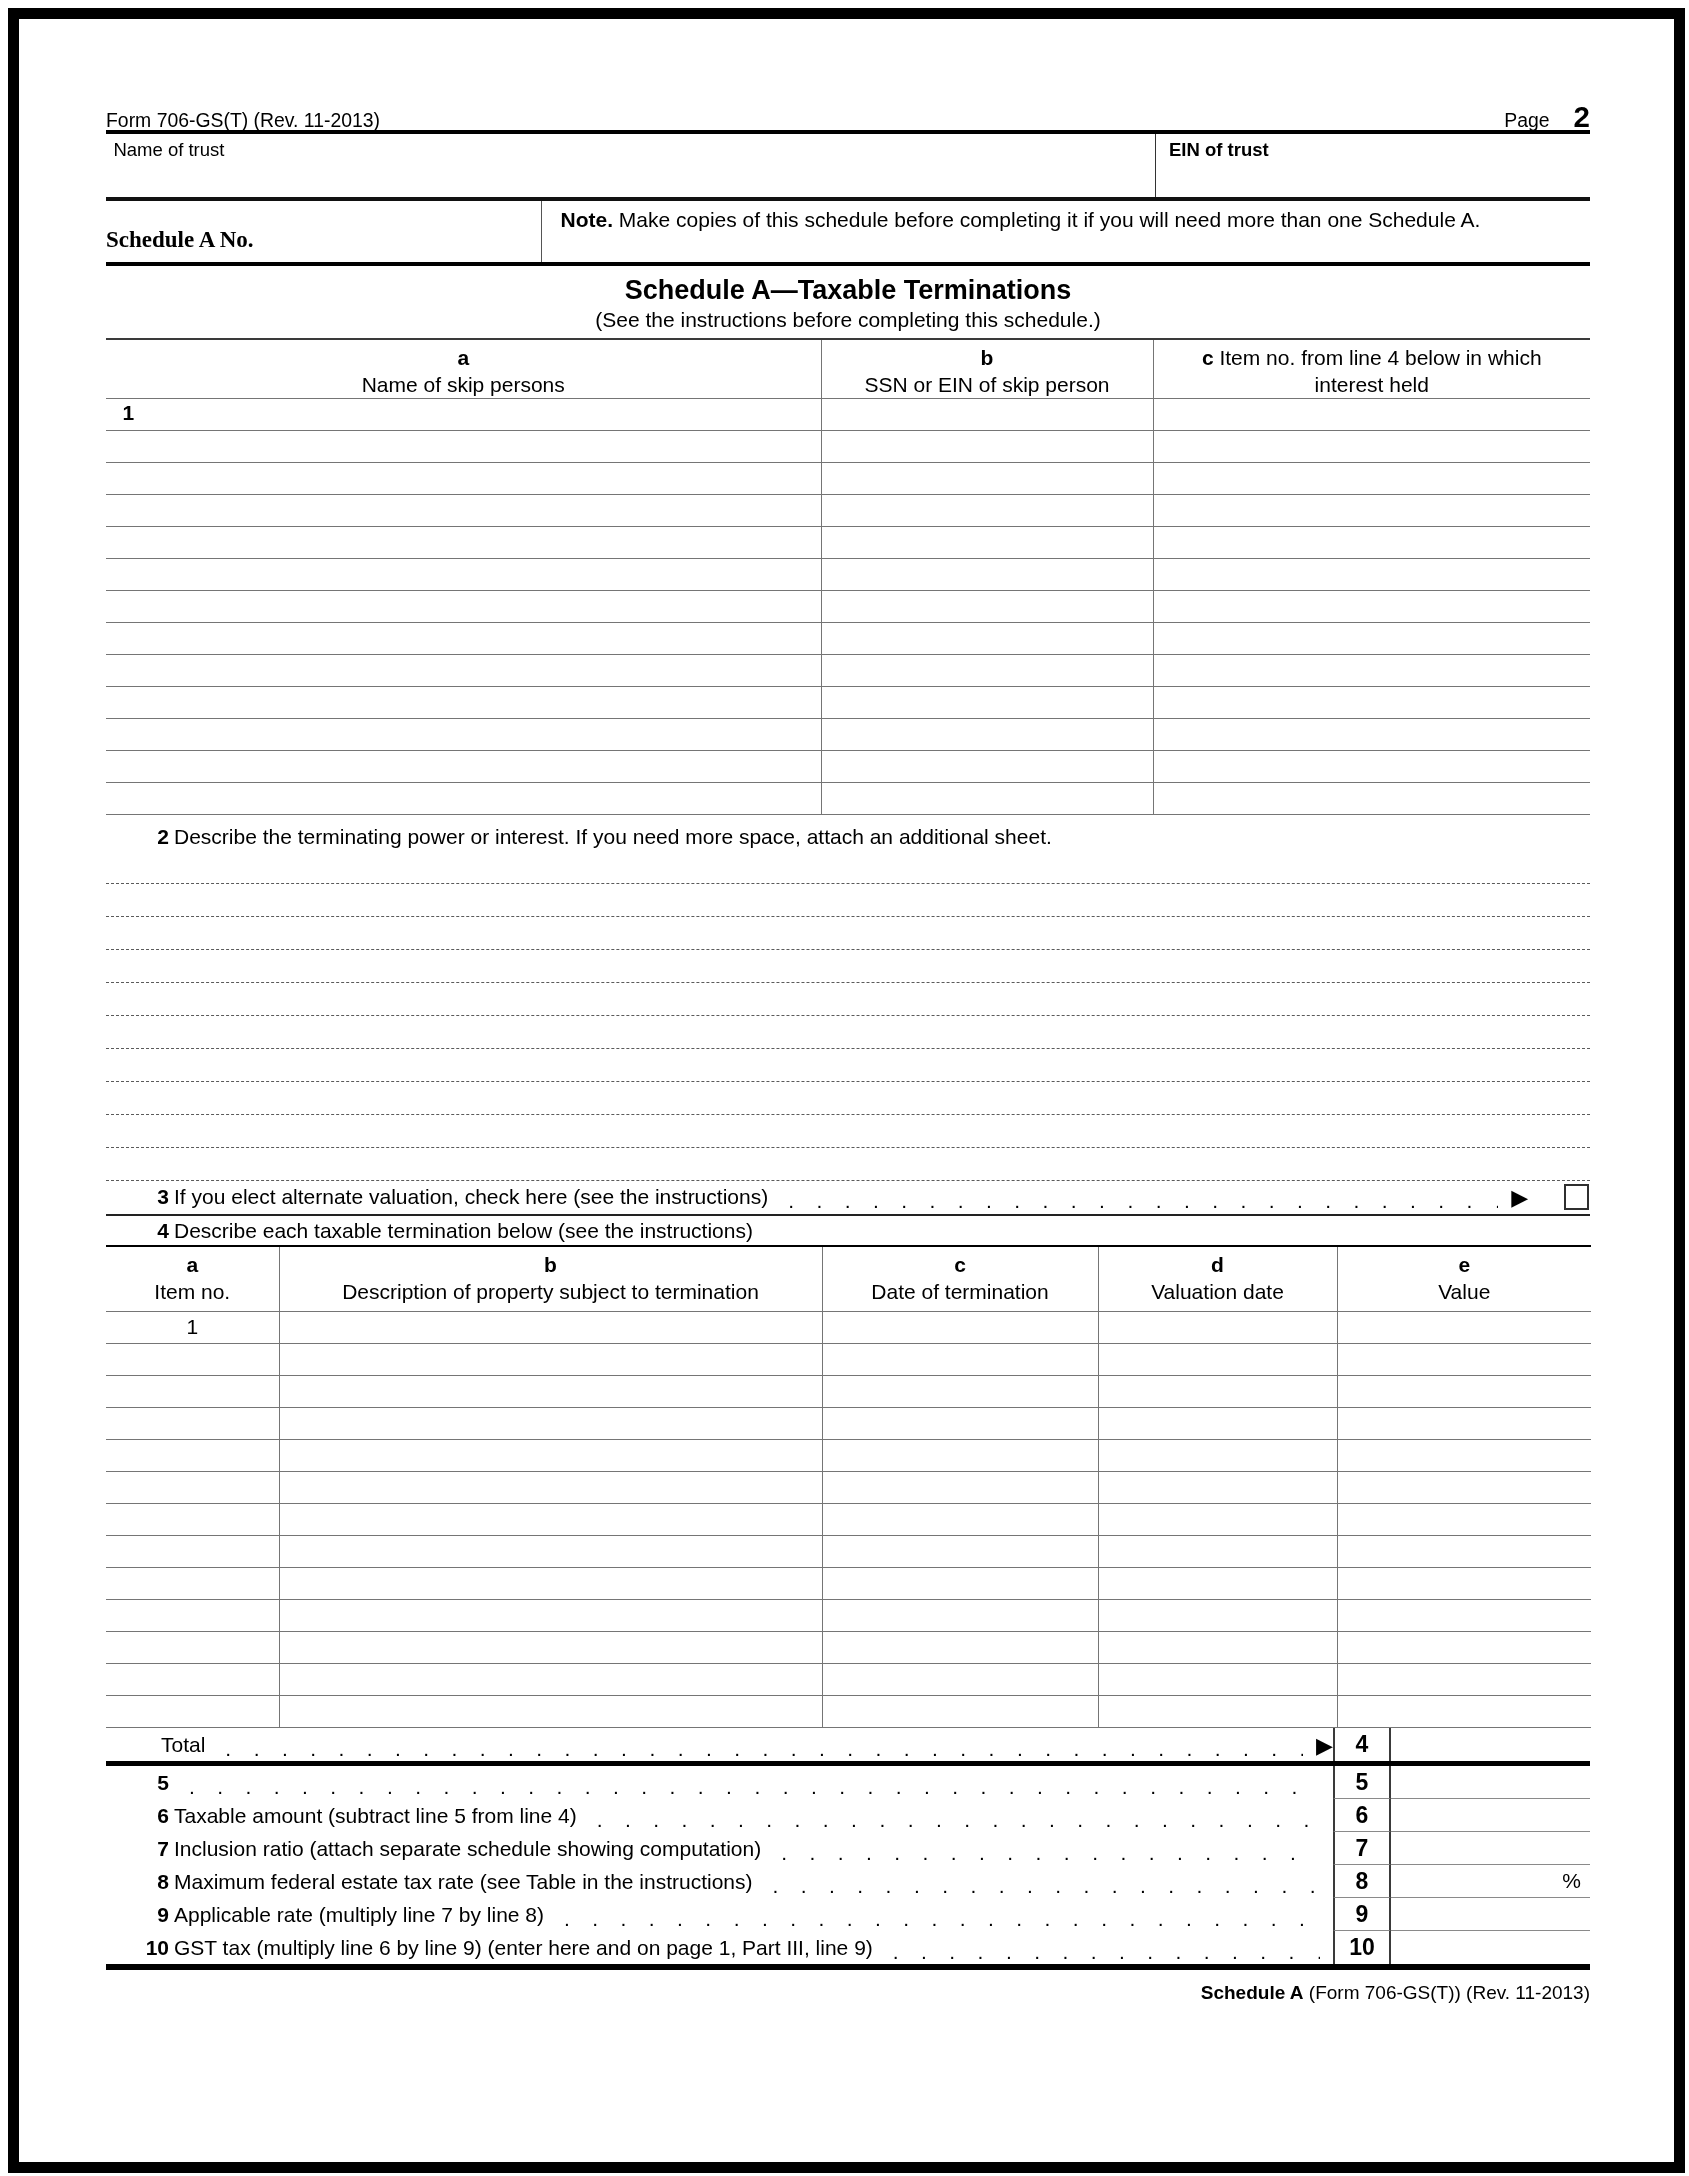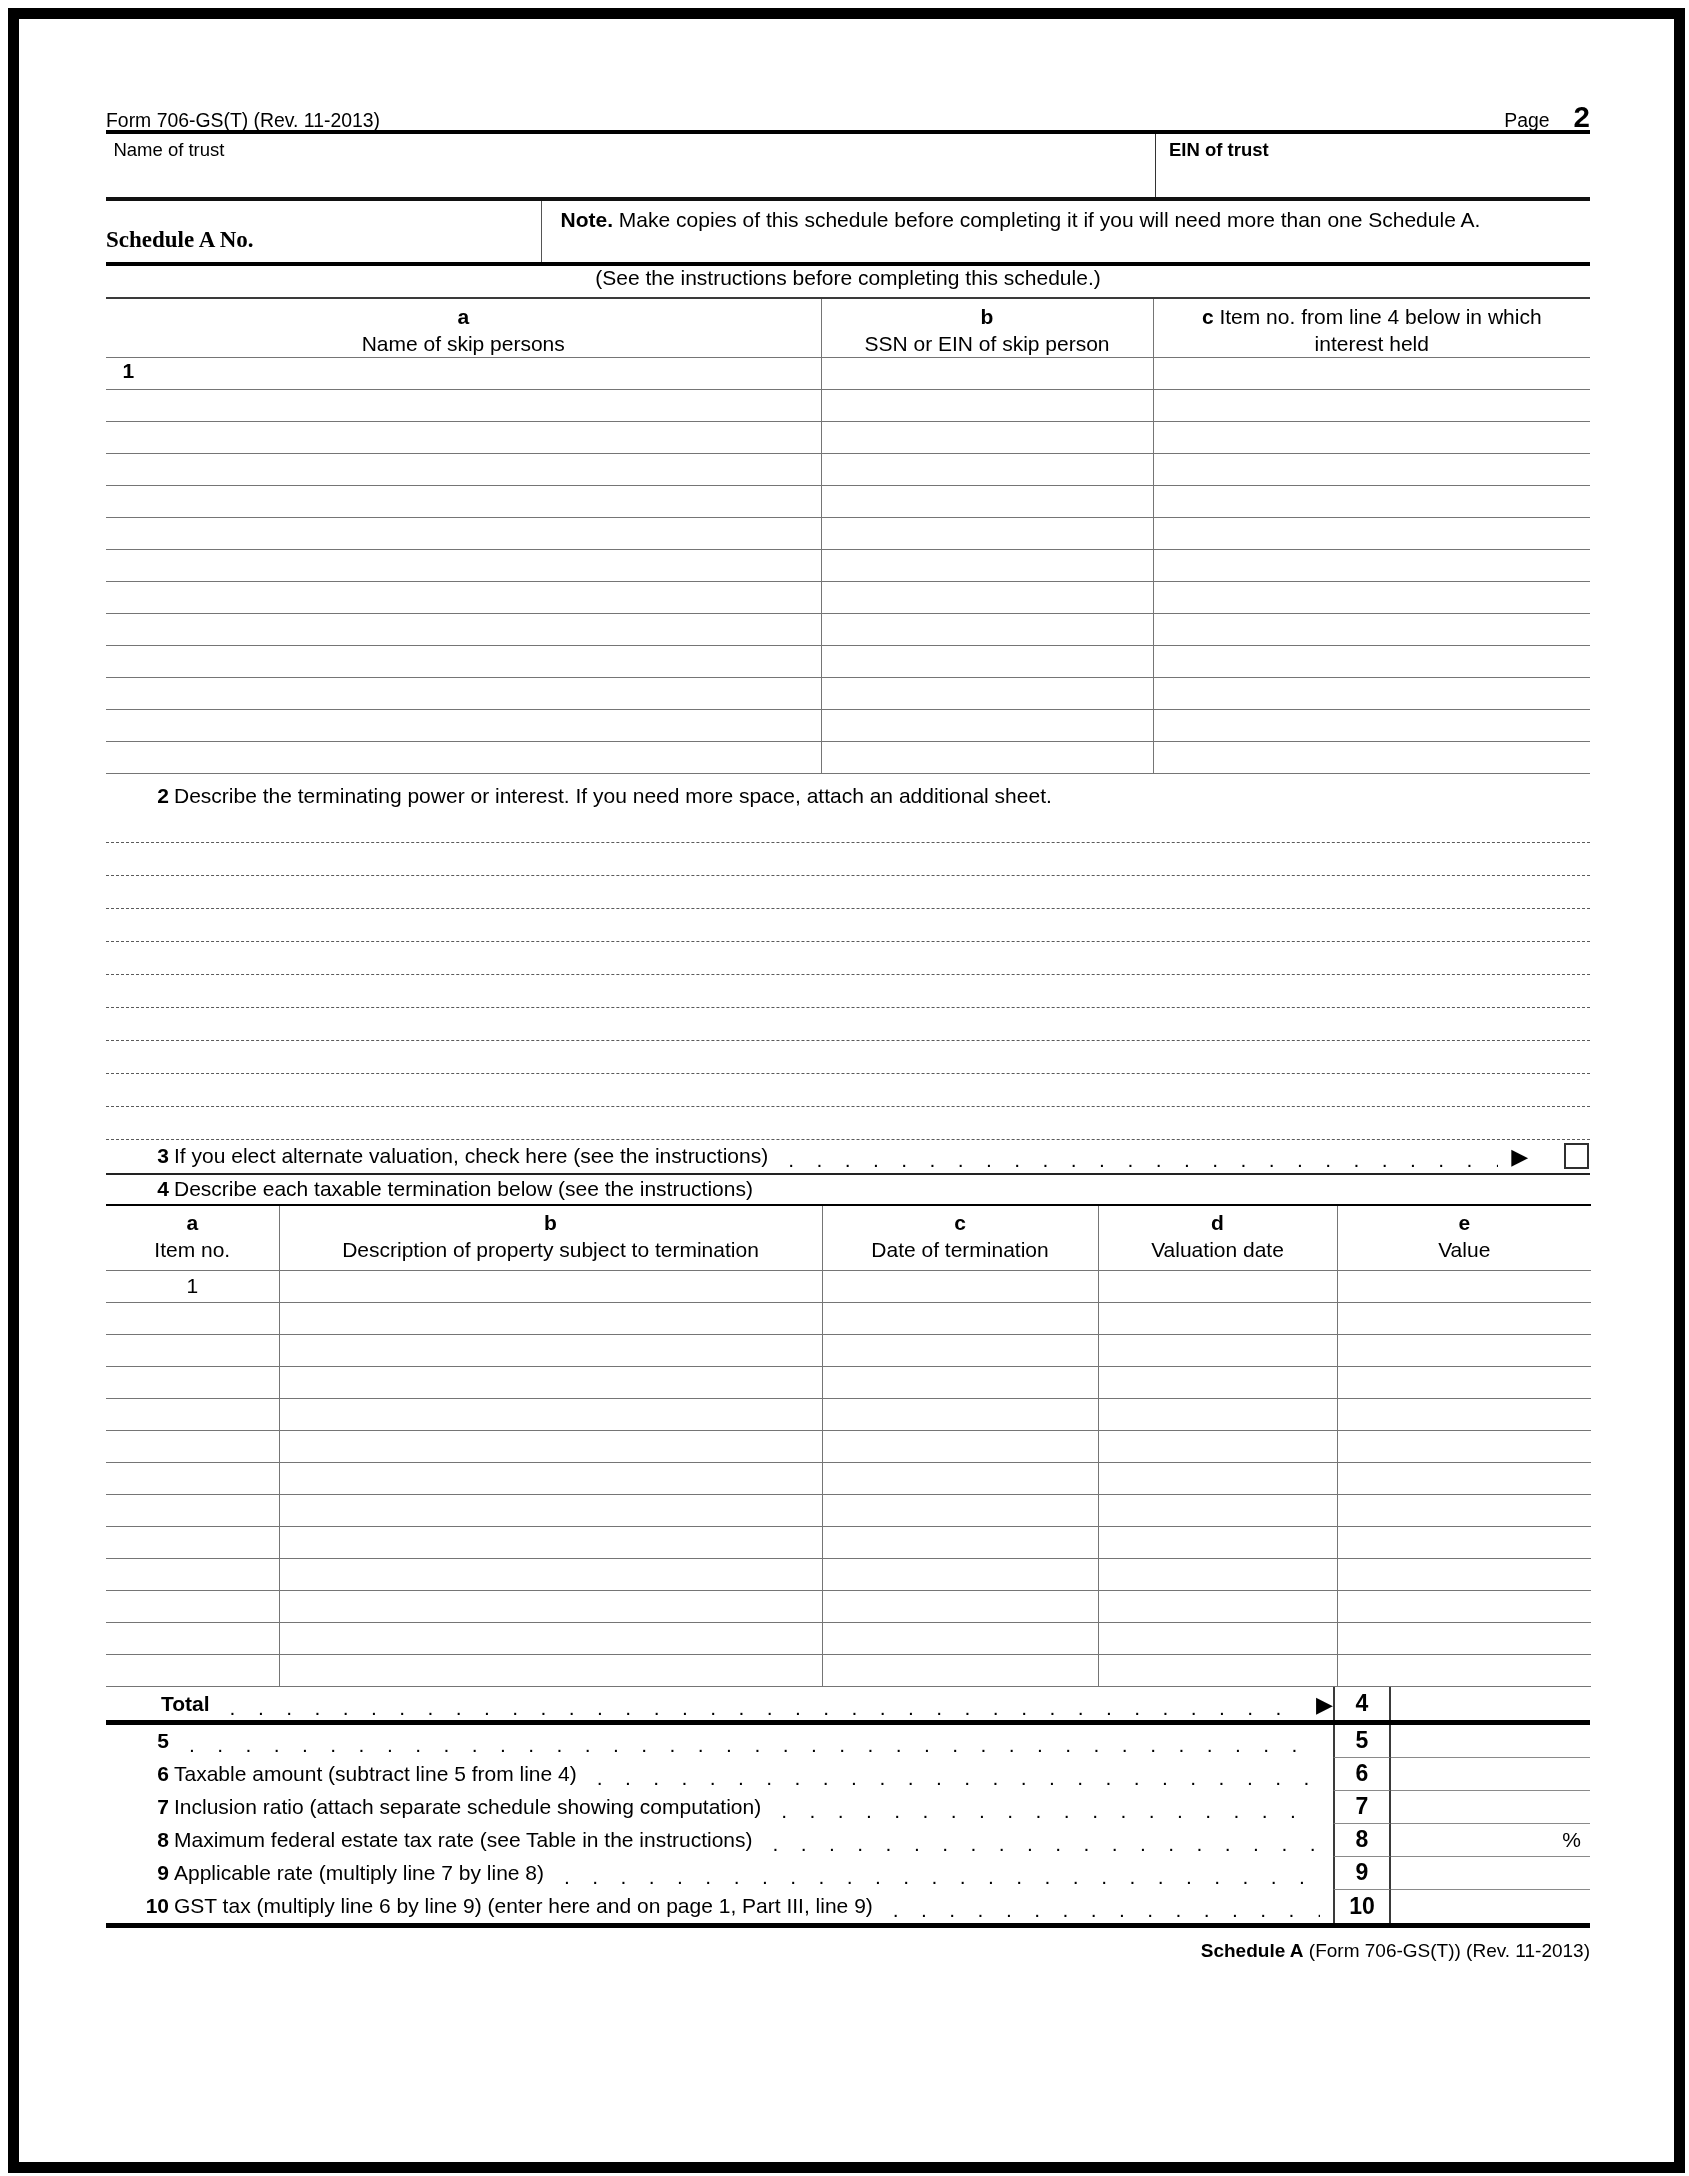--- a/index.html
+++ b/index.html
@@ -57,21 +57,21 @@
   .line3 { height:35px; border-bottom:2.8px solid #222; }
   .arrow { font-size:22px; flex:none; transform:translateY(0.9px); }
   .checkbox { flex:none; width:25px; height:26px; border:2.8px solid #2f2f2f; margin-left:36px; margin-right:0.9px; background:#fff; }
   .line4 { height:29px; padding-top:2.8px; align-items:flex-start; }
 
   .bottom-row { display:flex; align-items:center; height:33px; font-size:21px; }
   .br-text { width:1227px; display:flex; align-items:center; flex:none; }
   .numbox { flex:none; width:58px; border-left:2.8px solid #3a3a3a; border-right:2.8px solid #3a3a3a; align-self:stretch; display:flex; align-items:center; justify-content:center; font-size:23px; font-weight:bold; }
   .amount { flex:1; align-self:stretch; display:flex; align-items:center; justify-content:flex-end; padding-right:9.2px; font-size:21px; }
   .gray-bottom .numbox, .gray-bottom .amount { border-bottom:1.8px solid #8a8a8a; }
-  .total-label { margin-left:55px; font-weight:bold; }
+  .total-label { margin-left:55px; font-weight:normal; }
   .rule-xthick { height:5.5px; background:#000; }
 
   .footer { margin-top:12px; text-align:right; font-size:19px; height:24px; }
 </style>
 </head>
 <body>
 
 <div class="page">
   <div class="frame"></div>
   <div class="content">
@@ -98,20 +98,21 @@
     <div class="sched-row">
       <div class="sched-left">
         <span class="sched-label">Schedule A No.</span>
       </div>
       <div class="note-cell">
         <span class="bold">Note.</span><span> Make copies of this schedule before completing it if you will need more than one Schedule A.</span>
       </div>
     </div>
     <div class="rule-thick"></div>
 
+    <div class="title">Schedule A—Taxable Terminations</div>
     <div class="subtitle">(See the instructions before completing this schedule.)</div>
 
     <table class="t1">
       <colgroup>
           <col style="width:715px">
           <col style="width:332px">
           <col style="width:437px">
         </colgroup>
       <thead>
         <tr>

